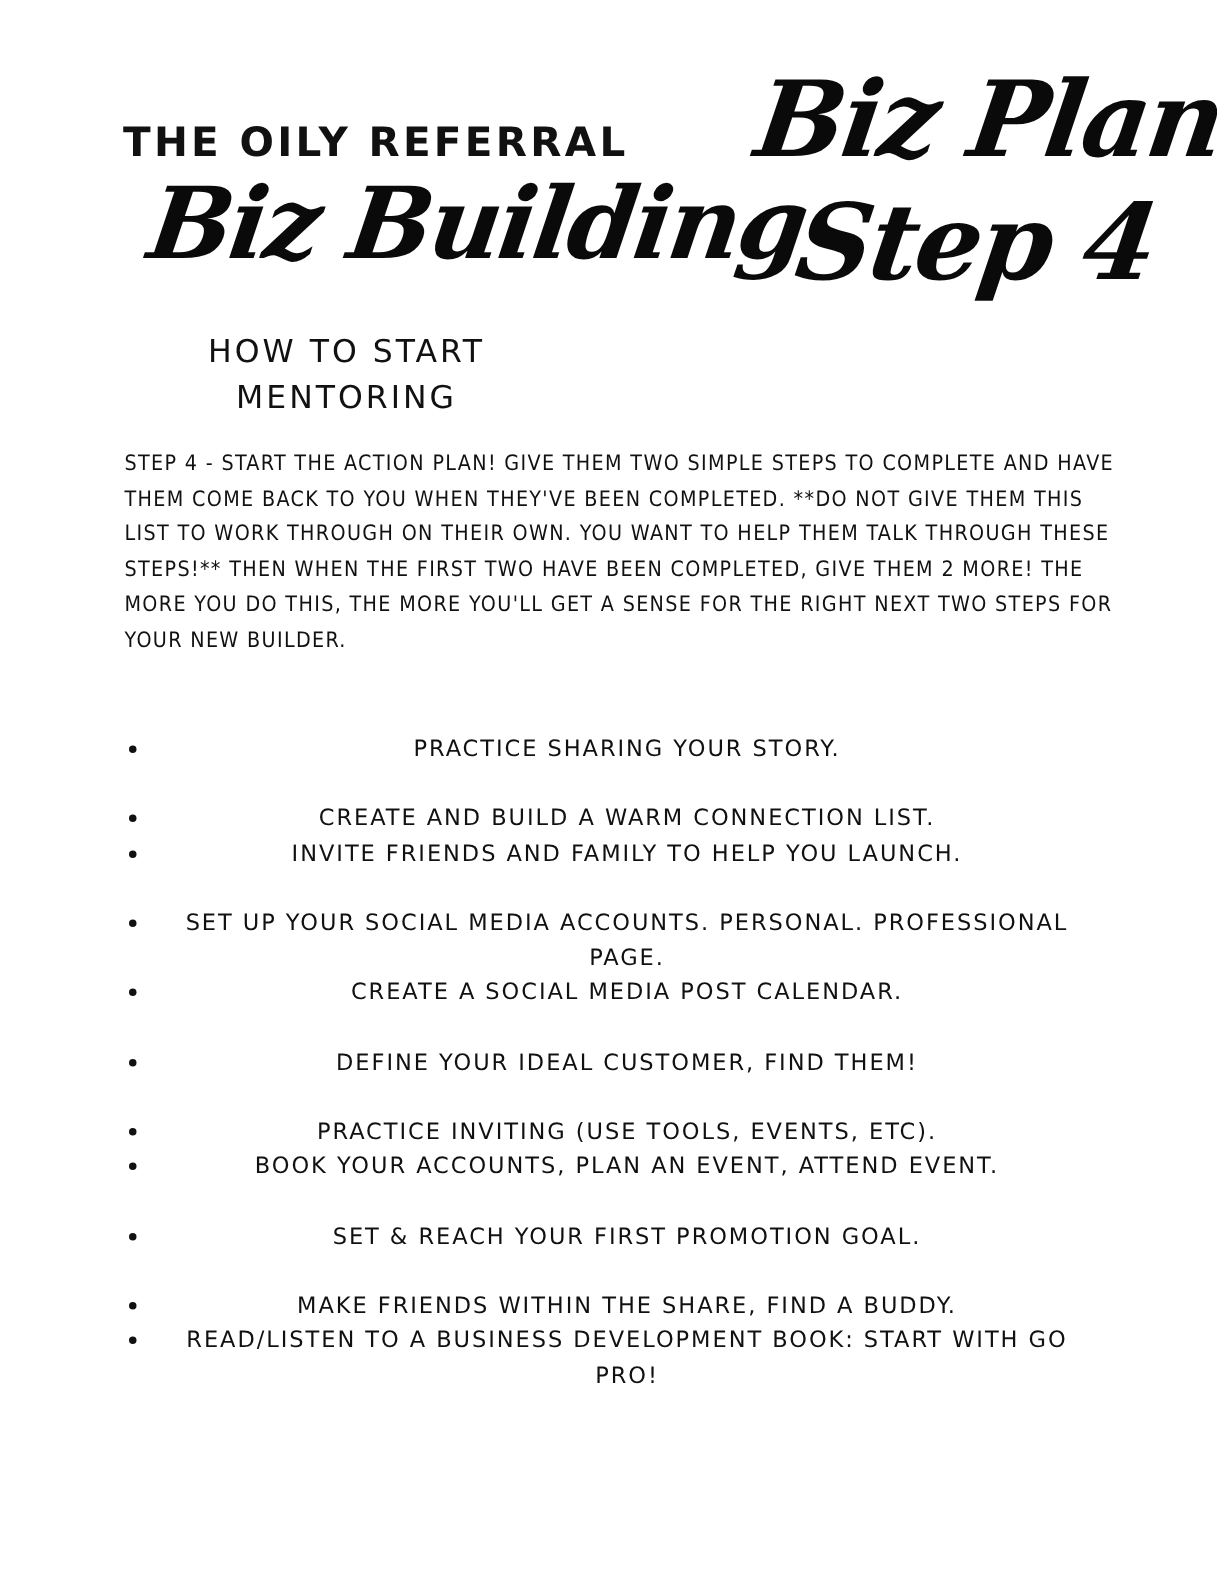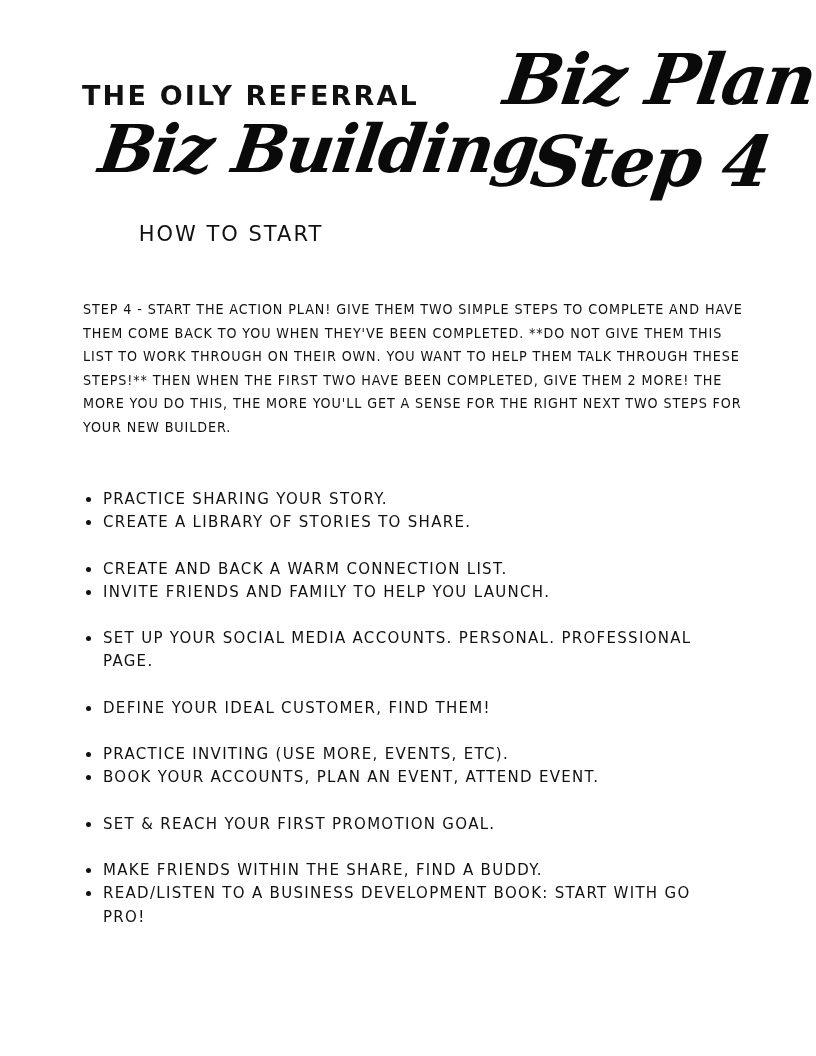--- a/index.html
+++ b/index.html
@@ -93,62 +93,64 @@
       list-style: none;
     }
     .item {
       position: relative;
       padding-left: 20px;
       font-family: "DejaVu Sans", sans-serif;
       font-size: 15px;
       line-height: 23.3px;
       letter-spacing: 1.3px;
       color: #111;
+      text-align: center;
     }
     .bullet {
       position: absolute;
       left: 3px;
       top: 9px;
       width: 5px;
       height: 5px;
       border-radius: 50%;
       background: #111;
     }
   </style>
 </head>
 <body>
 
 <div>
   <div class="brand">THE OILY REFERRAL</div>
   <div class="script script-biz-building">Biz Building</div>
   <div class="subtitle">
     <div>HOW TO START</div>
+    <div>MENTORING</div>
   </div>
   <div class="script script-biz-plan">Biz Plan</div>
   <div class="script script-step">Step 4</div>
 
   <p class="intro" style="margin:0;">STEP 4 - START THE ACTION PLAN! GIVE THEM TWO SIMPLE STEPS TO COMPLETE AND HAVE THEM COME BACK TO YOU WHEN THEY'VE BEEN COMPLETED. **DO NOT GIVE THEM THIS LIST TO WORK THROUGH ON THEIR OWN. YOU WANT TO HELP THEM TALK THROUGH THESE STEPS!** THEN WHEN THE FIRST TWO HAVE BEEN COMPLETED, GIVE THEM 2 MORE! THE MORE YOU DO THIS, THE MORE YOU'LL GET A SENSE FOR THE RIGHT NEXT TWO STEPS FOR YOUR NEW BUILDER.</p>
 
   <div class="steps">
     <ul class="group">
       <li class="item"><span class="bullet"></span><span>PRACTICE SHARING YOUR STORY.</span></li>
-      <li class="item"><span class="bullet"></span><span>CREATE A LIBRARY OF STORIES TO SHARE.</span></li>
     </ul>
     <ul class="group">
-      <li class="item"><span class="bullet"></span><span>CREATE AND BACK A WARM CONNECTION LIST.</span></li>
+      <li class="item"><span class="bullet"></span><span>CREATE AND BUILD A WARM CONNECTION LIST.</span></li>
       <li class="item"><span class="bullet"></span><span>INVITE FRIENDS AND FAMILY TO HELP YOU LAUNCH.</span></li>
     </ul>
     <ul class="group">
       <li class="item"><span class="bullet"></span><span>SET UP YOUR SOCIAL MEDIA ACCOUNTS. PERSONAL. PROFESSIONAL PAGE.</span></li>
+      <li class="item"><span class="bullet"></span><span>CREATE A SOCIAL MEDIA POST CALENDAR.</span></li>
     </ul>
     <ul class="group">
       <li class="item"><span class="bullet"></span><span>DEFINE YOUR IDEAL CUSTOMER, FIND THEM!</span></li>
     </ul>
     <ul class="group">
-      <li class="item"><span class="bullet"></span><span>PRACTICE INVITING (USE MORE, EVENTS, ETC).</span></li>
+      <li class="item"><span class="bullet"></span><span>PRACTICE INVITING (USE TOOLS, EVENTS, ETC).</span></li>
       <li class="item"><span class="bullet"></span><span>BOOK YOUR ACCOUNTS, PLAN AN EVENT, ATTEND EVENT.</span></li>
     </ul>
     <ul class="group">
       <li class="item"><span class="bullet"></span><span>SET &amp; REACH YOUR FIRST PROMOTION GOAL.</span></li>
     </ul>
     <ul class="group">
       <li class="item"><span class="bullet"></span><span>MAKE FRIENDS WITHIN THE SHARE, FIND A BUDDY.</span></li>
       <li class="item"><span class="bullet"></span><span>READ/LISTEN TO A BUSINESS DEVELOPMENT BOOK: START WITH GO PRO!</span></li>
     </ul>
   </div>

